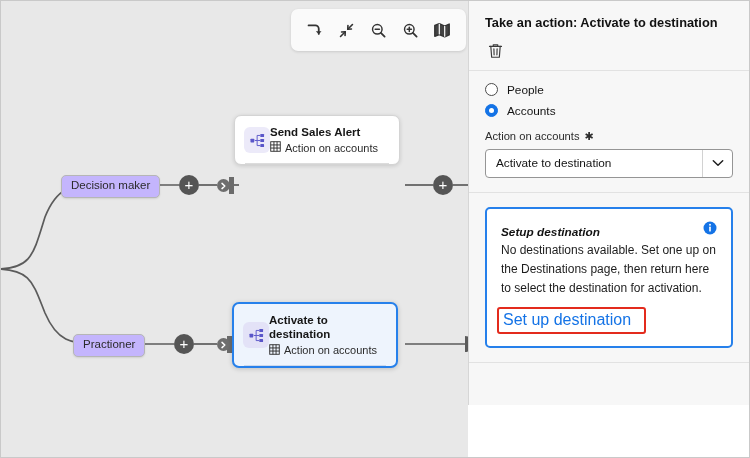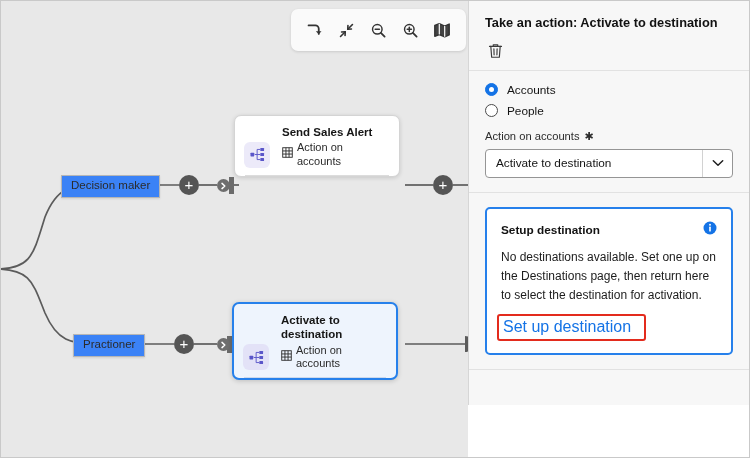--- a/index.html
+++ b/index.html
@@ -43,23 +43,23 @@
     width: 26px; height: 26px;
     display: flex; align-items: center; justify-content: center;
     cursor: pointer;
     color: #3a3a3a;
   }
   .tb-btn svg { display: block; }
 
   
   .pill {
     position: absolute;
-    background: #3b82f6;
+    background: #c4b5fd;
     border: 1px solid #b6b6b6;
-    border-radius: 0;
+    border-radius: 5px;
     font-size: 11.5px;
     color: #2b2b2b;
     padding: 4px 9px 5px 9px;
     white-space: nowrap;
     box-shadow: 0 1px 2px rgba(0,0,0,.10);
     line-height: 1;
   }
 
   
   .plus {
@@ -97,23 +97,23 @@
     width: 166px;
     overflow: hidden;
   }
   .card.selected {
     background: #eef4fd;
     border: 2px solid #2680eb;
     box-shadow: 0 1px 5px rgba(0,0,0,.18);
   }
   .card-head {
     display: flex;
-    align-items: flex-end;
+    align-items: center;
     padding: 9px 10px 7px 9px;
-    gap: 12px;
+    gap: 0;
   }
   .card-icon {
     width: 26px; height: 26px;
     border-radius: 6px;
     background: #eceaf9;
     display: flex; align-items: center; justify-content: center;
     flex: 0 0 auto;
   }
   .card.selected .card-icon { background: #e3e2f7; }
   .card-titles { min-width: 0; }
@@ -261,23 +261,24 @@
 
   
   #callout {
     margin-top: 14px;
     border: 2px solid #2680eb;
     border-radius: 5px;
     background: #ffffff;
     padding: 12px 14px 12px 14px;
   }
   #callout-head {
-    display: flex; align-items: center;
+    display: flex; align-items: flex-end;
     justify-content: space-between;
-    margin-bottom: 9px;
+    margin-bottom: 2px;
+    font-style: italic;
   }
   #callout-title {
     font-size: 11.8px;
     font-weight: bold;
     color: #121212;
   }
   #callout-text {
     font-size: 12px;
     color: #1c1c1c;
     line-height: 1.58;
@@ -471,26 +472,26 @@
           </svg>
         </div>
       </div>
     </div>
 
     <div id="panel-body">
 
 
 
       <div class="radio-row">
+        <span class="radio"></span>
+        <span class="radio-label">People</span>
+      </div>
+      <div class="radio-row">
         <span class="radio checked"></span>
         <span class="radio-label">Accounts</span>
-      </div>
-      <div class="radio-row">
-        <span class="radio"></span>
-        <span class="radio-label">People</span>
       </div>
 
       <div class="field-label" style="margin-top:12px;">
         <span>Action on accounts</span>
         <span class="req-star">✱</span>
       </div>
 
       <div id="select-wrap">
         <div id="select-value">Activate to destination</div>
         <div id="select-arrow">

